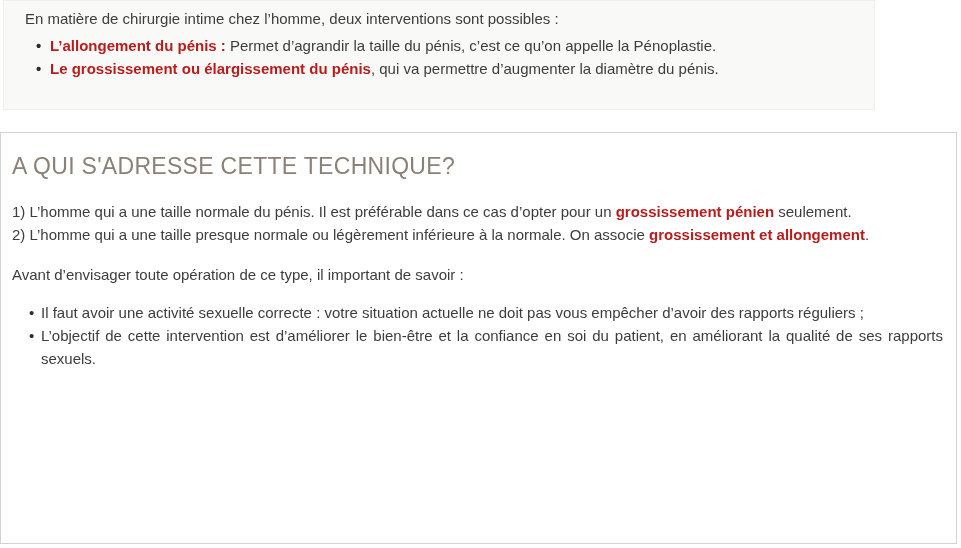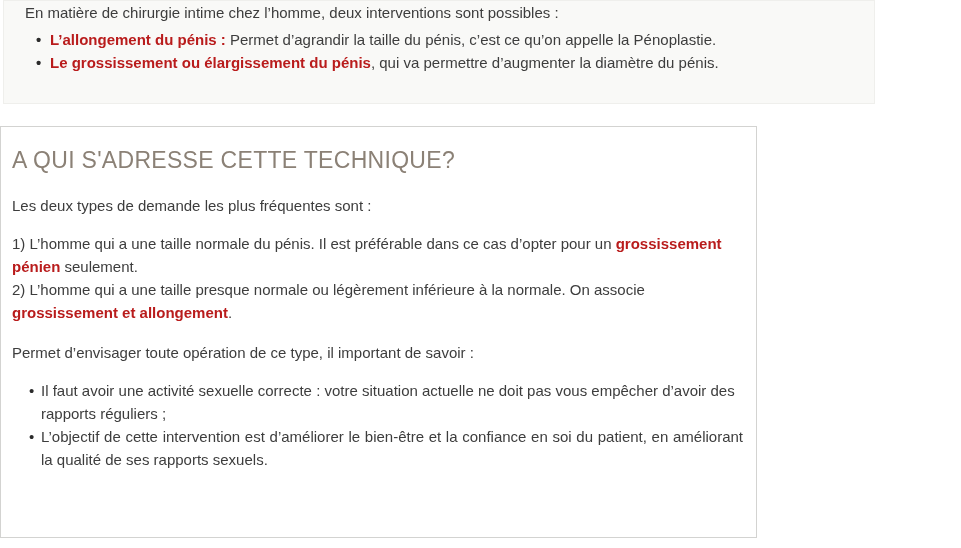--- a/index.html
+++ b/index.html
@@ -17,42 +17,42 @@
     color: #3d3d3d;
   }
 
   
   .intro-panel {
     box-sizing: border-box;
     margin-left: 3px;
     width: 872px;
     background: #f9f9f7;
     border: 1px solid #efefec;
-    padding: 0 20px 29px 21px;
+    padding: 6px 20px 29px 21px;
   }
   .intro-panel p { margin: 0; }
   .intro-panel ul {
     list-style: none;
     margin: 4px 0 0 0;
     padding: 0 0 0 25px;
   }
   .intro-panel li { position: relative; }
   .intro-panel li::before {
     content: "\2022";
     position: absolute;
     left: -14px;
     font-weight: 700;
     color: #2b2b2b;
   }
 
   
   .section-panel {
     box-sizing: border-box;
     margin-top: 22px;
-    width: 757px;
+    width: 957px;
     height: 412px;
     background: #ffffff;
     border: 1px solid #d3d3d1;
     padding: 19px 13px 0 11px;
     overflow: hidden;
   }
   .section-heading {
     margin: 0 0 19px 0;
     font-size: 23px;
     line-height: 29px;
@@ -86,29 +86,28 @@
     <p>En matière de chirurgie intime chez l’homme, deux interventions sont possibles :</p>
     <ul>
       <li><strong>L’allongement du pénis :</strong><span> Permet d’agrandir la taille du pénis, c’est ce qu’on appelle la Pénoplastie.</span></li>
       <li><strong>Le grossissement ou élargissement du pénis</strong><span>, qui va permettre d’augmenter la diamètre du pénis.</span></li>
     </ul>
   </section>
 
   <section class="section-panel">
     <h2 class="section-heading">A QUI S'ADRESSE CETTE TECHNIQUE?</h2>
 
-    <p>Les deux types de demande les plus fréquentes sont :</p>
 
     <p class="cases">
       <span>1) L’homme qui a une taille normale du pénis. Il est préférable dans ce cas d’opter pour un </span><strong>grossissement pénien</strong><span> seulement.</span><br>
       <span>2) L’homme qui a une taille presque normale ou légèrement inférieure à la normale. On associe </span><strong>grossissement et allongement</strong><span>.</span>
     </p>
 
 
-    <p>Permet d’envisager toute opération de ce type, il important de savoir :</p>
+    <p>Avant d’envisager toute opération de ce type, il important de savoir :</p>
 
     <ul>
       <li>Il faut avoir une activité sexuelle correcte : votre situation actuelle ne doit pas vous empêcher d’avoir des rapports réguliers ;</li>
       <li class="justify">L’objectif de cette intervention est d’améliorer le bien-être et la confiance en soi du patient, en améliorant la qualité de ses rapports sexuels.</li>
     </ul>
 
   </section>
 
 </div>
 

